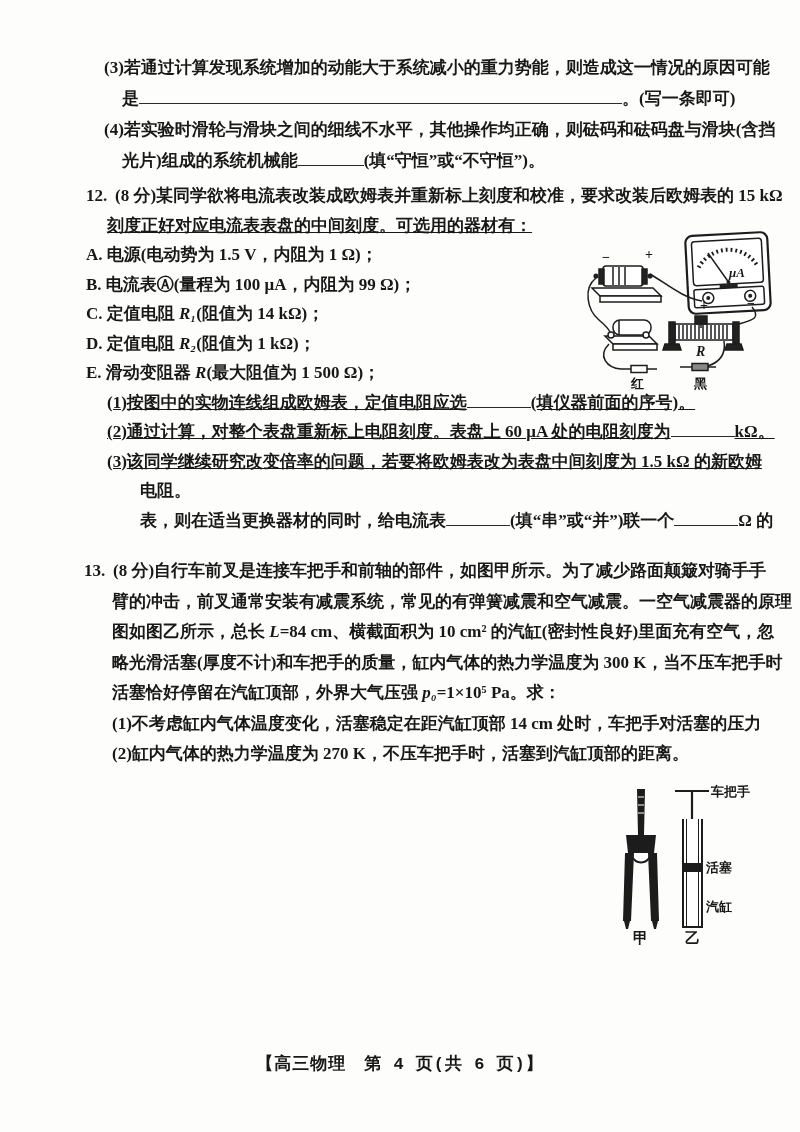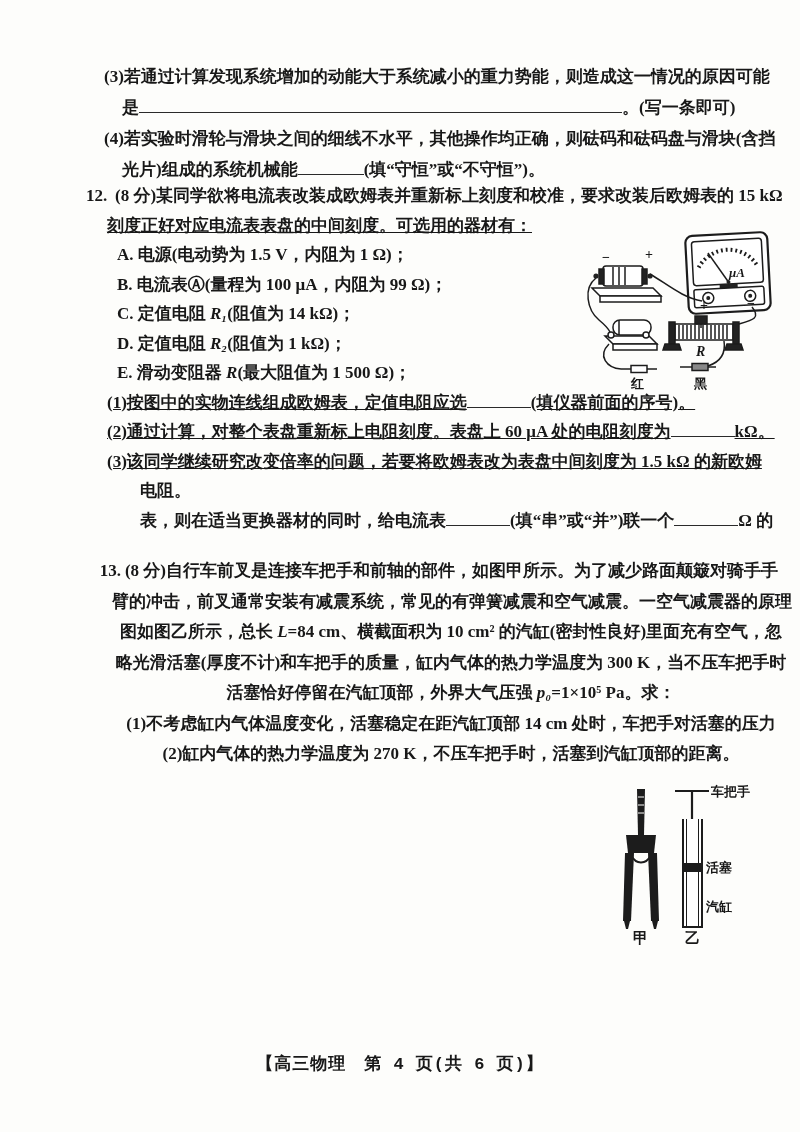--- a/index.html
+++ b/index.html
@@ -9,30 +9,30 @@
     margin:0 auto;
     background:#fdfdfb;
     color:#181818;
     font-family:"Liberation Serif","DejaVu Serif",serif;
     font-weight:600;
     font-size:17px;
     overflow:hidden;
   }
   section{position:absolute;left:0;right:0;}
   .line{white-space:nowrap;position:relative;}
-  #q11{top:61px;left:104px;right:10px;}
+  #q11{top:52px;left:104px;right:10px;}
   #q11 .line{height:31px;line-height:31px;}
   #q11 .c1{margin-left:18px;}
   #q12{top:181px;left:86px;right:10px;}
   #q12 .line{height:29.5px;line-height:29.5px;}
   #q12 .c1{margin-left:21px;text-decoration:underline;}
   #q12 .c2{margin-left:54px;}
-  #q12 .item{margin-left:31px;}
+  #q12 .item{}
   #q13{top:556px;left:84px;right:10px;}
-  #q13 .line{height:30.5px;line-height:30.5px;text-align:center;}
+  #q13 .line{height:30.5px;line-height:30.5px;}
   #q13 .c1{margin-left:28px;}
   #q13 .c2{margin-left:54px;}
   .qnum{display:inline-block;width:29px;}
   .blank{
     display:inline-block;
     border-bottom:1.7px solid #2a2a2a;
     height:1em;
     vertical-align:baseline;
   }
   .var{font-style:italic;}

